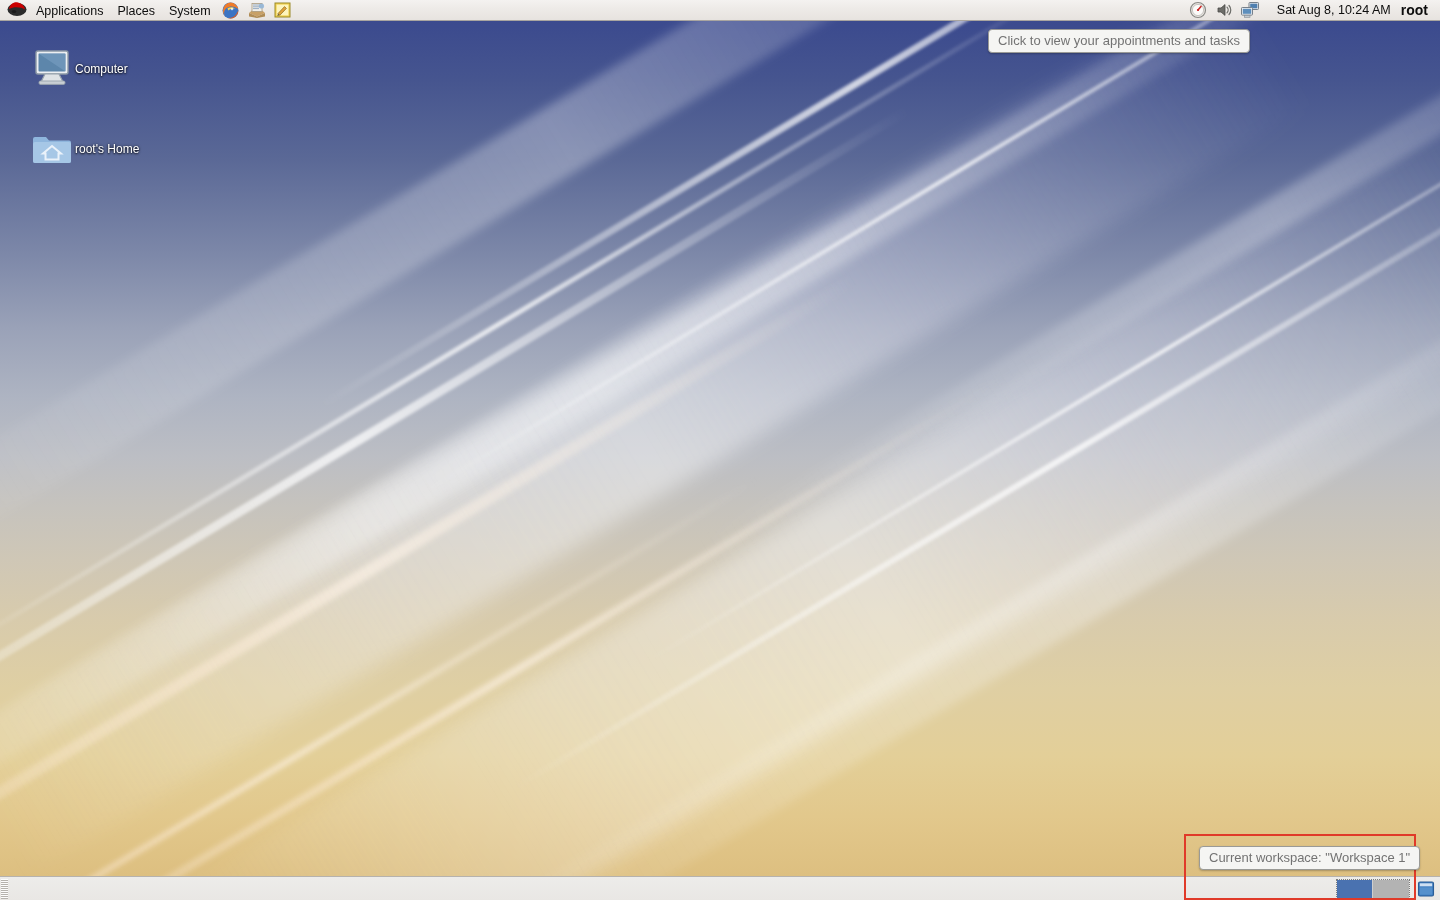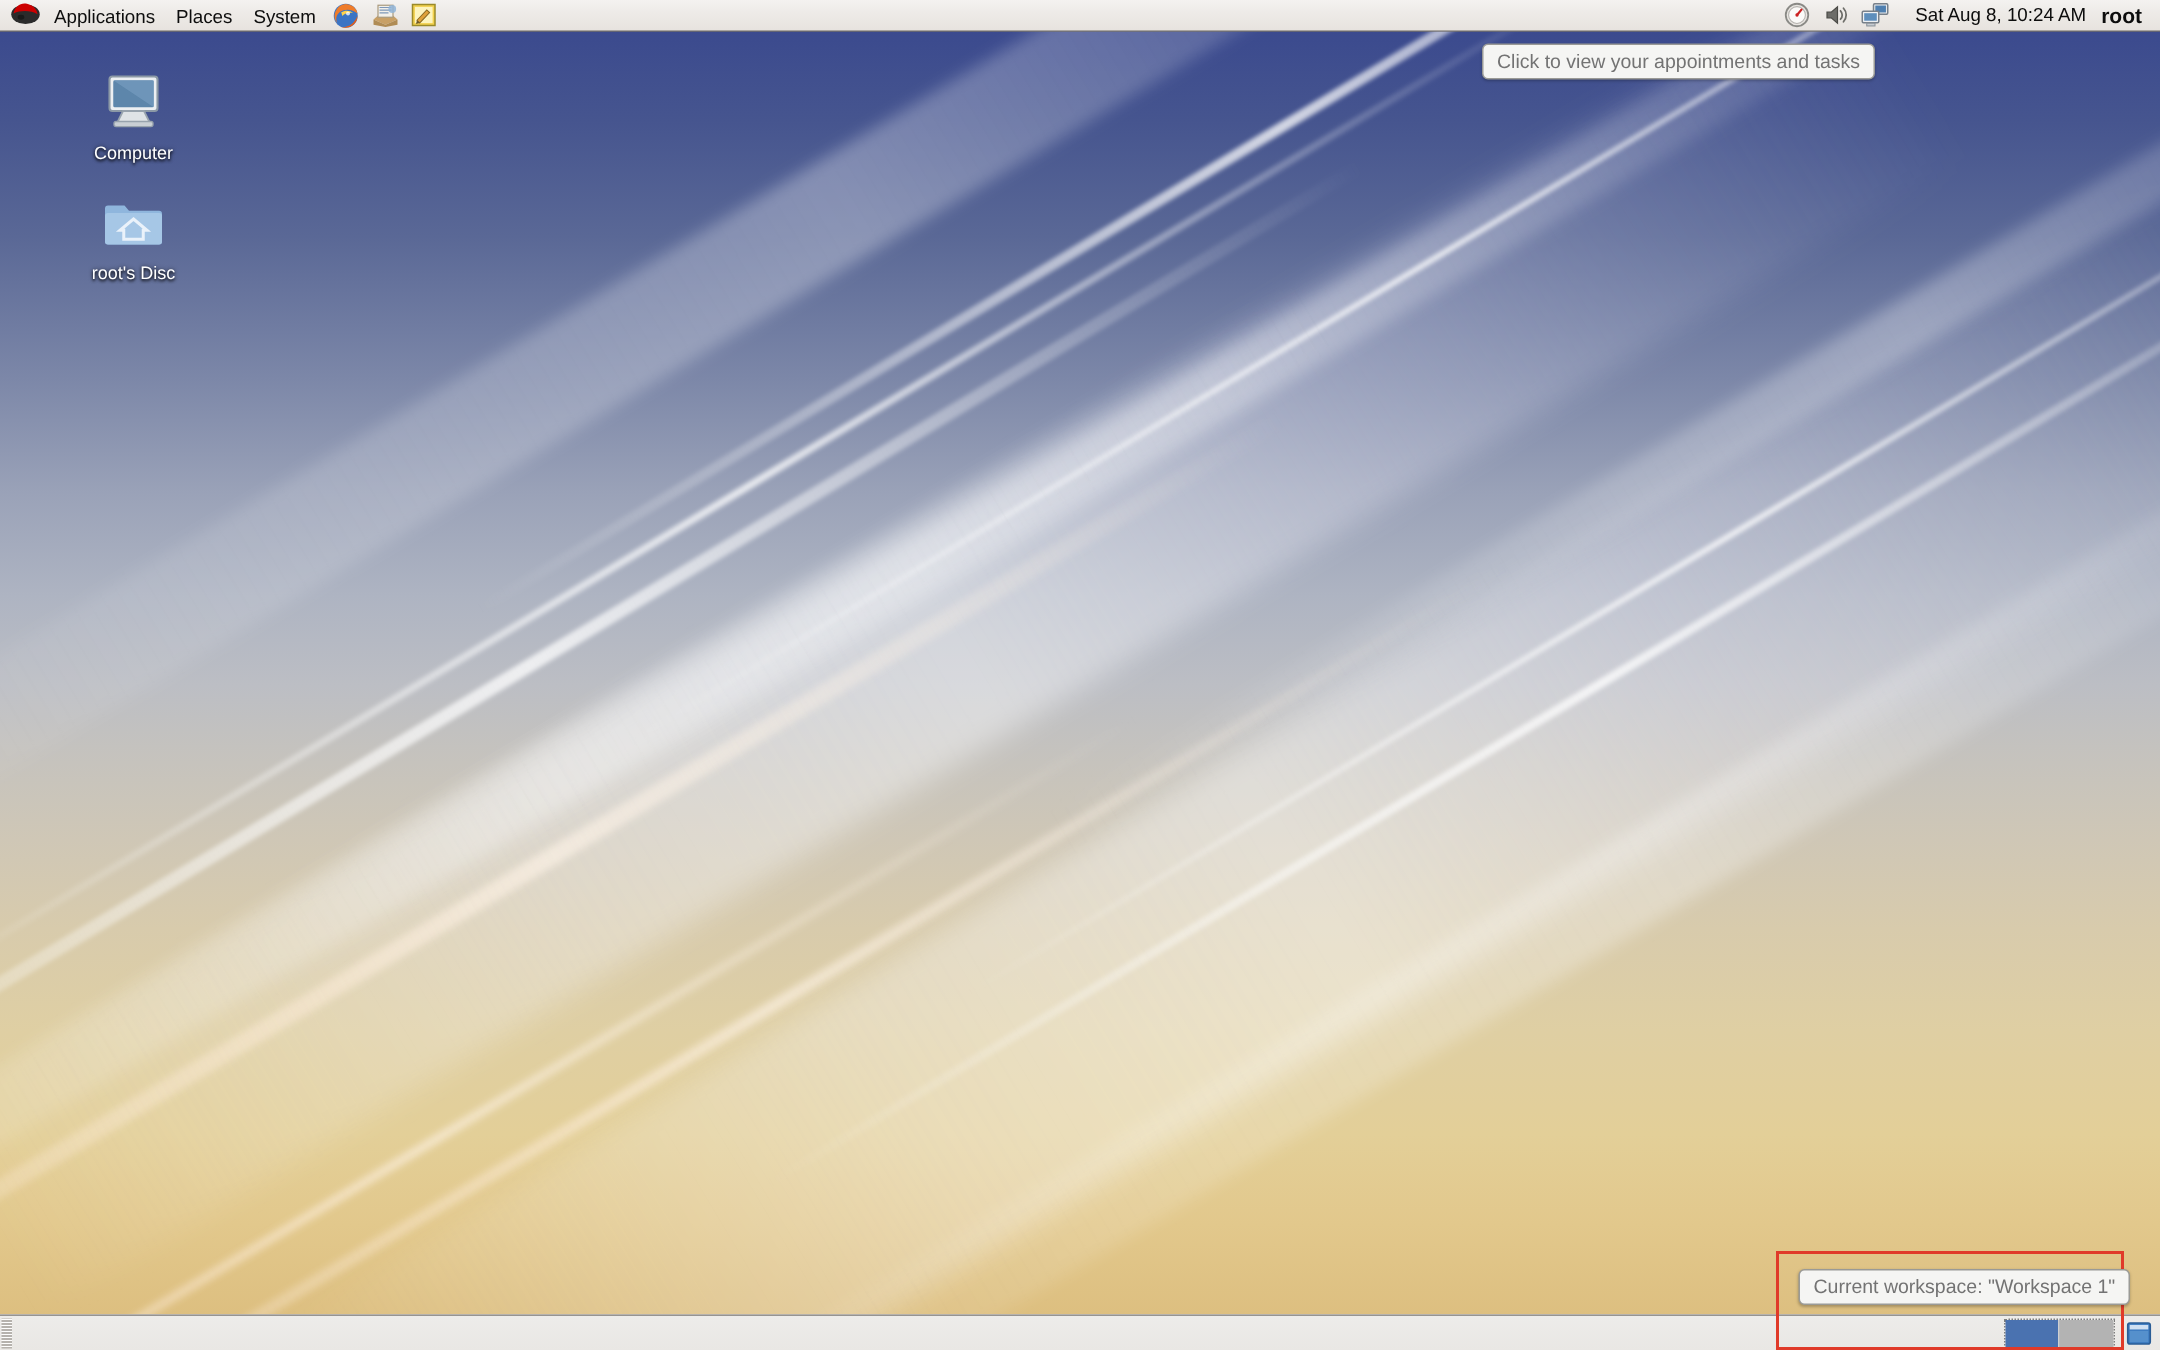--- a/index.html
+++ b/index.html
@@ -108,21 +108,21 @@
     z-index: 60;
     box-shadow: 0 1px 2px rgba(0,0,0,0.25);
   }
   #tooltip-calendar { left: 988px; top: 29px; }
   #tooltip-workspace { left: 1199px; top: 846px; }
 
   
   .desktop-icon {
     position: absolute;
     width: 120px;
-    display: flex; flex-direction: column; align-items: center;
+    display: flex; flex-direction: row; align-items: center;
     cursor: default;
   }
   .di-glyph { height: 48px; display: flex; align-items: flex-end; justify-content: center; }
   .di-label {
     margin-top: 5px;
     font-size: 12px;
     color: #ffffff;
     text-align: center;
     line-height: 13px;
     text-shadow: 0 1px 2px rgba(0,0,0,0.85), 0 0 3px rgba(0,0,0,0.6);
@@ -209,21 +209,21 @@
   </div>
 
   <div class="desktop-icon" style="left:29px; top:102px;">
     <div class="di-glyph">
       <svg width="46" height="46" viewBox="0 0 46 46">
         <path d="M6 12 h11 l3 3.5 h20 a2 2 0 0 1 2 2 V36 a2 2 0 0 1 -2 2 H6 a2 2 0 0 1 -2 -2 V14 a2 2 0 0 1 2 -2 z" fill="#8fb6dd"></path>
         <path d="M6 17 h34 a2 2 0 0 1 2 2 V36 a2 2 0 0 1 -2 2 H6 a2 2 0 0 1 -2 -2 V19 a2 2 0 0 1 2 -2 z" fill="#a6c7e6"></path>
         <path d="M23 21 L32 28.5 H29.5 V34.5 H16.5 V28.5 H14 Z" fill="none" stroke="#eaf2fa" stroke-width="2"></path>
       </svg>
     </div>
-    <div class="di-label">root's Disc</div>
+    <div class="di-label">root's Home</div>
   </div>
 
 
 </div>
 
 <div id="top-panel">
   <div class="panel-left">
     <div id="rh-logo">
       <svg width="22" height="18" viewBox="0 0 22 18">
         <ellipse cx="11" cy="9.5" rx="9.5" ry="6.5" fill="#2b2b2b"></ellipse>

